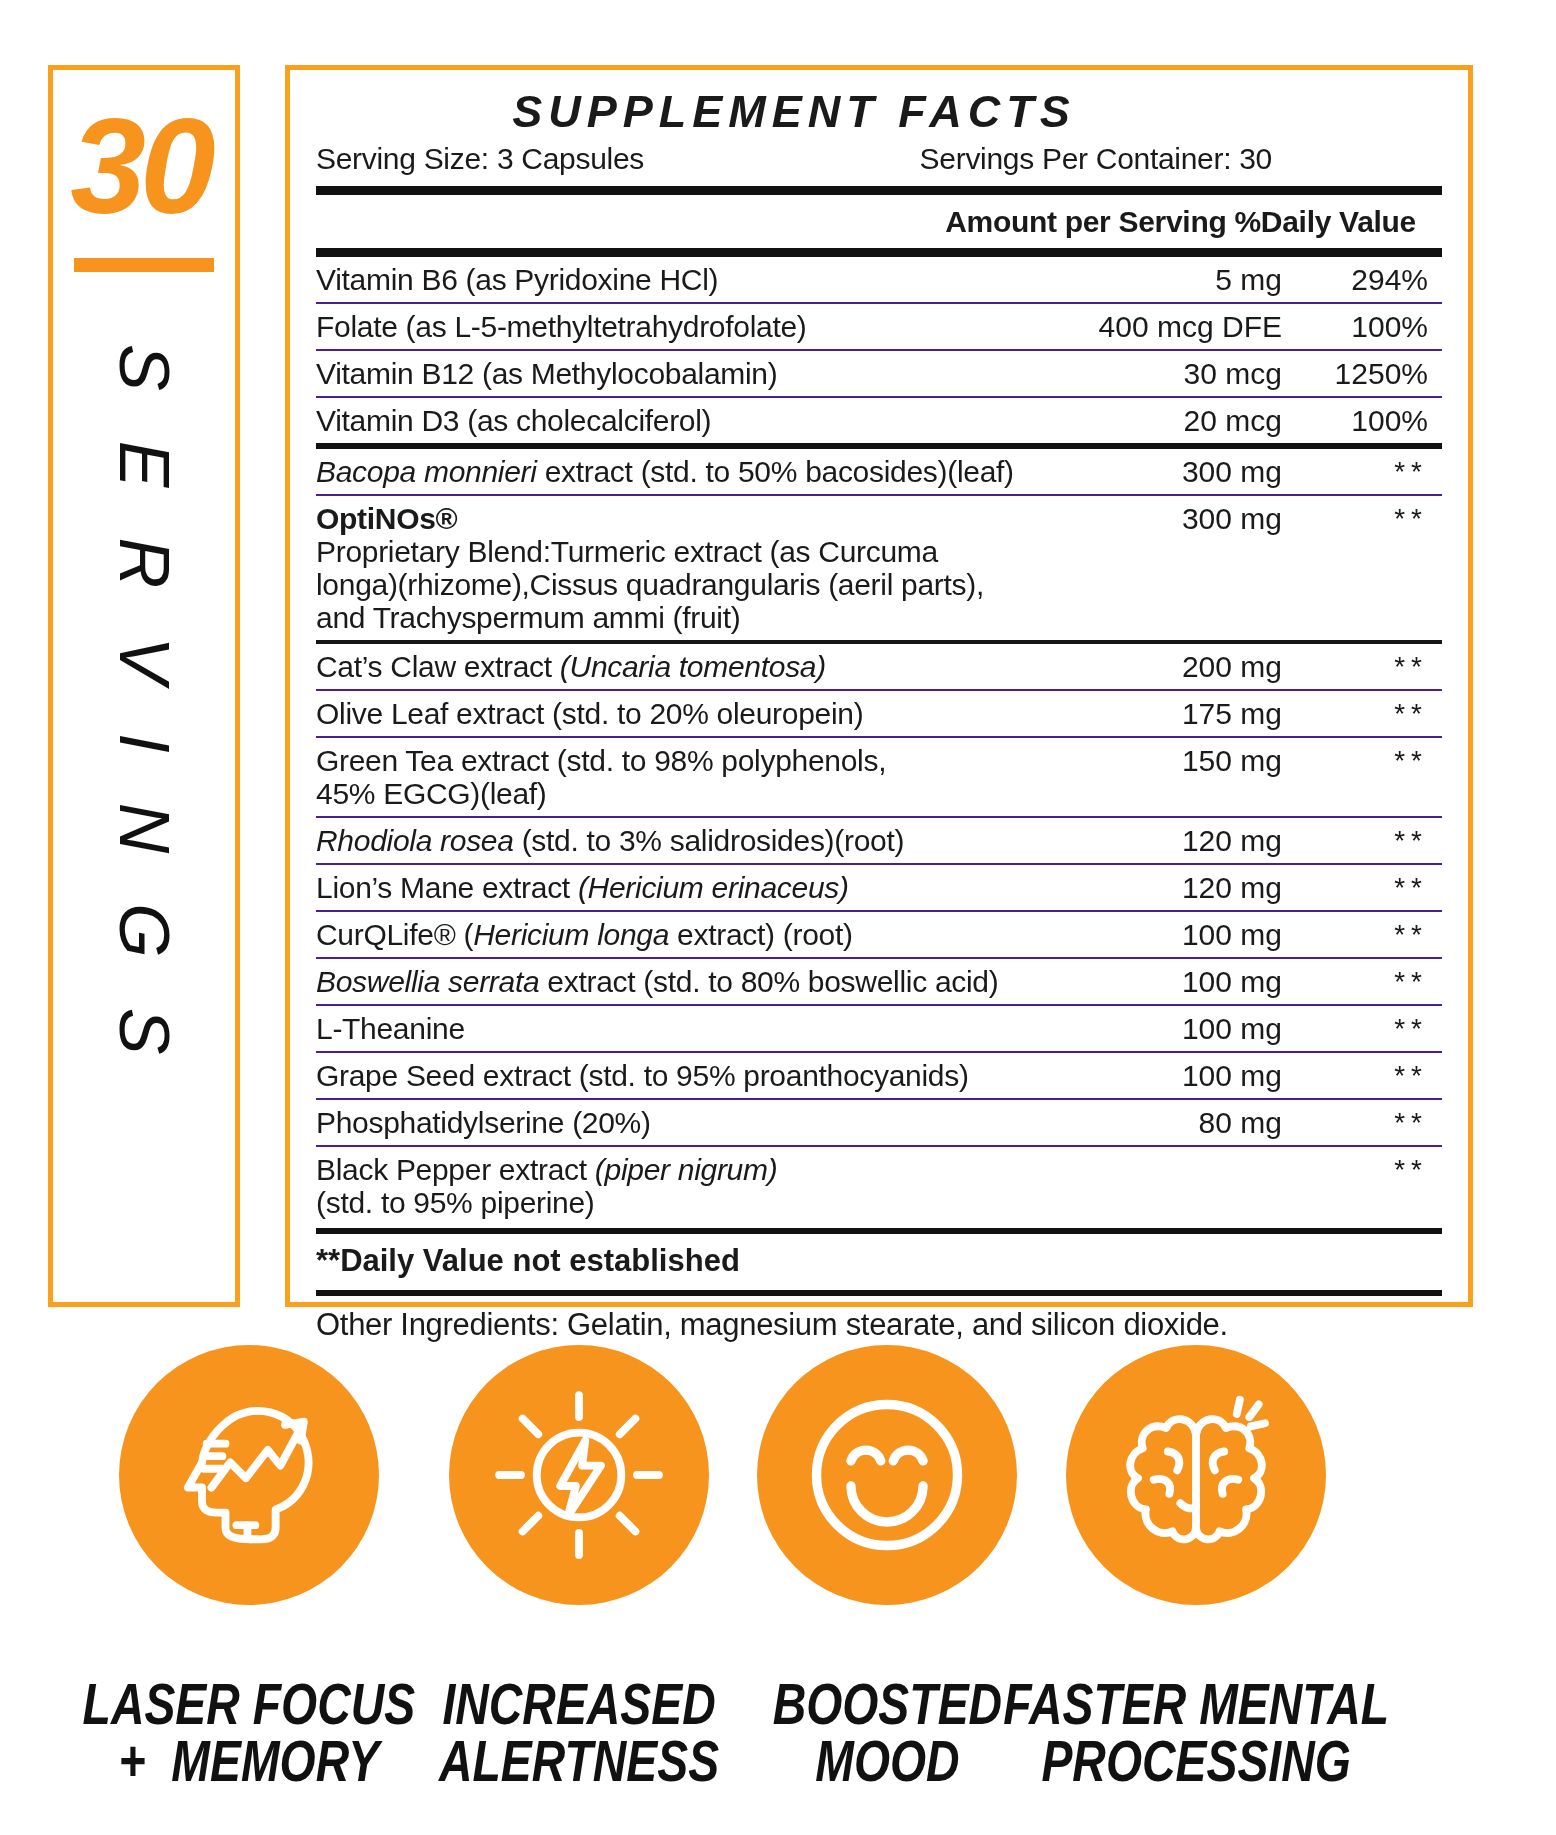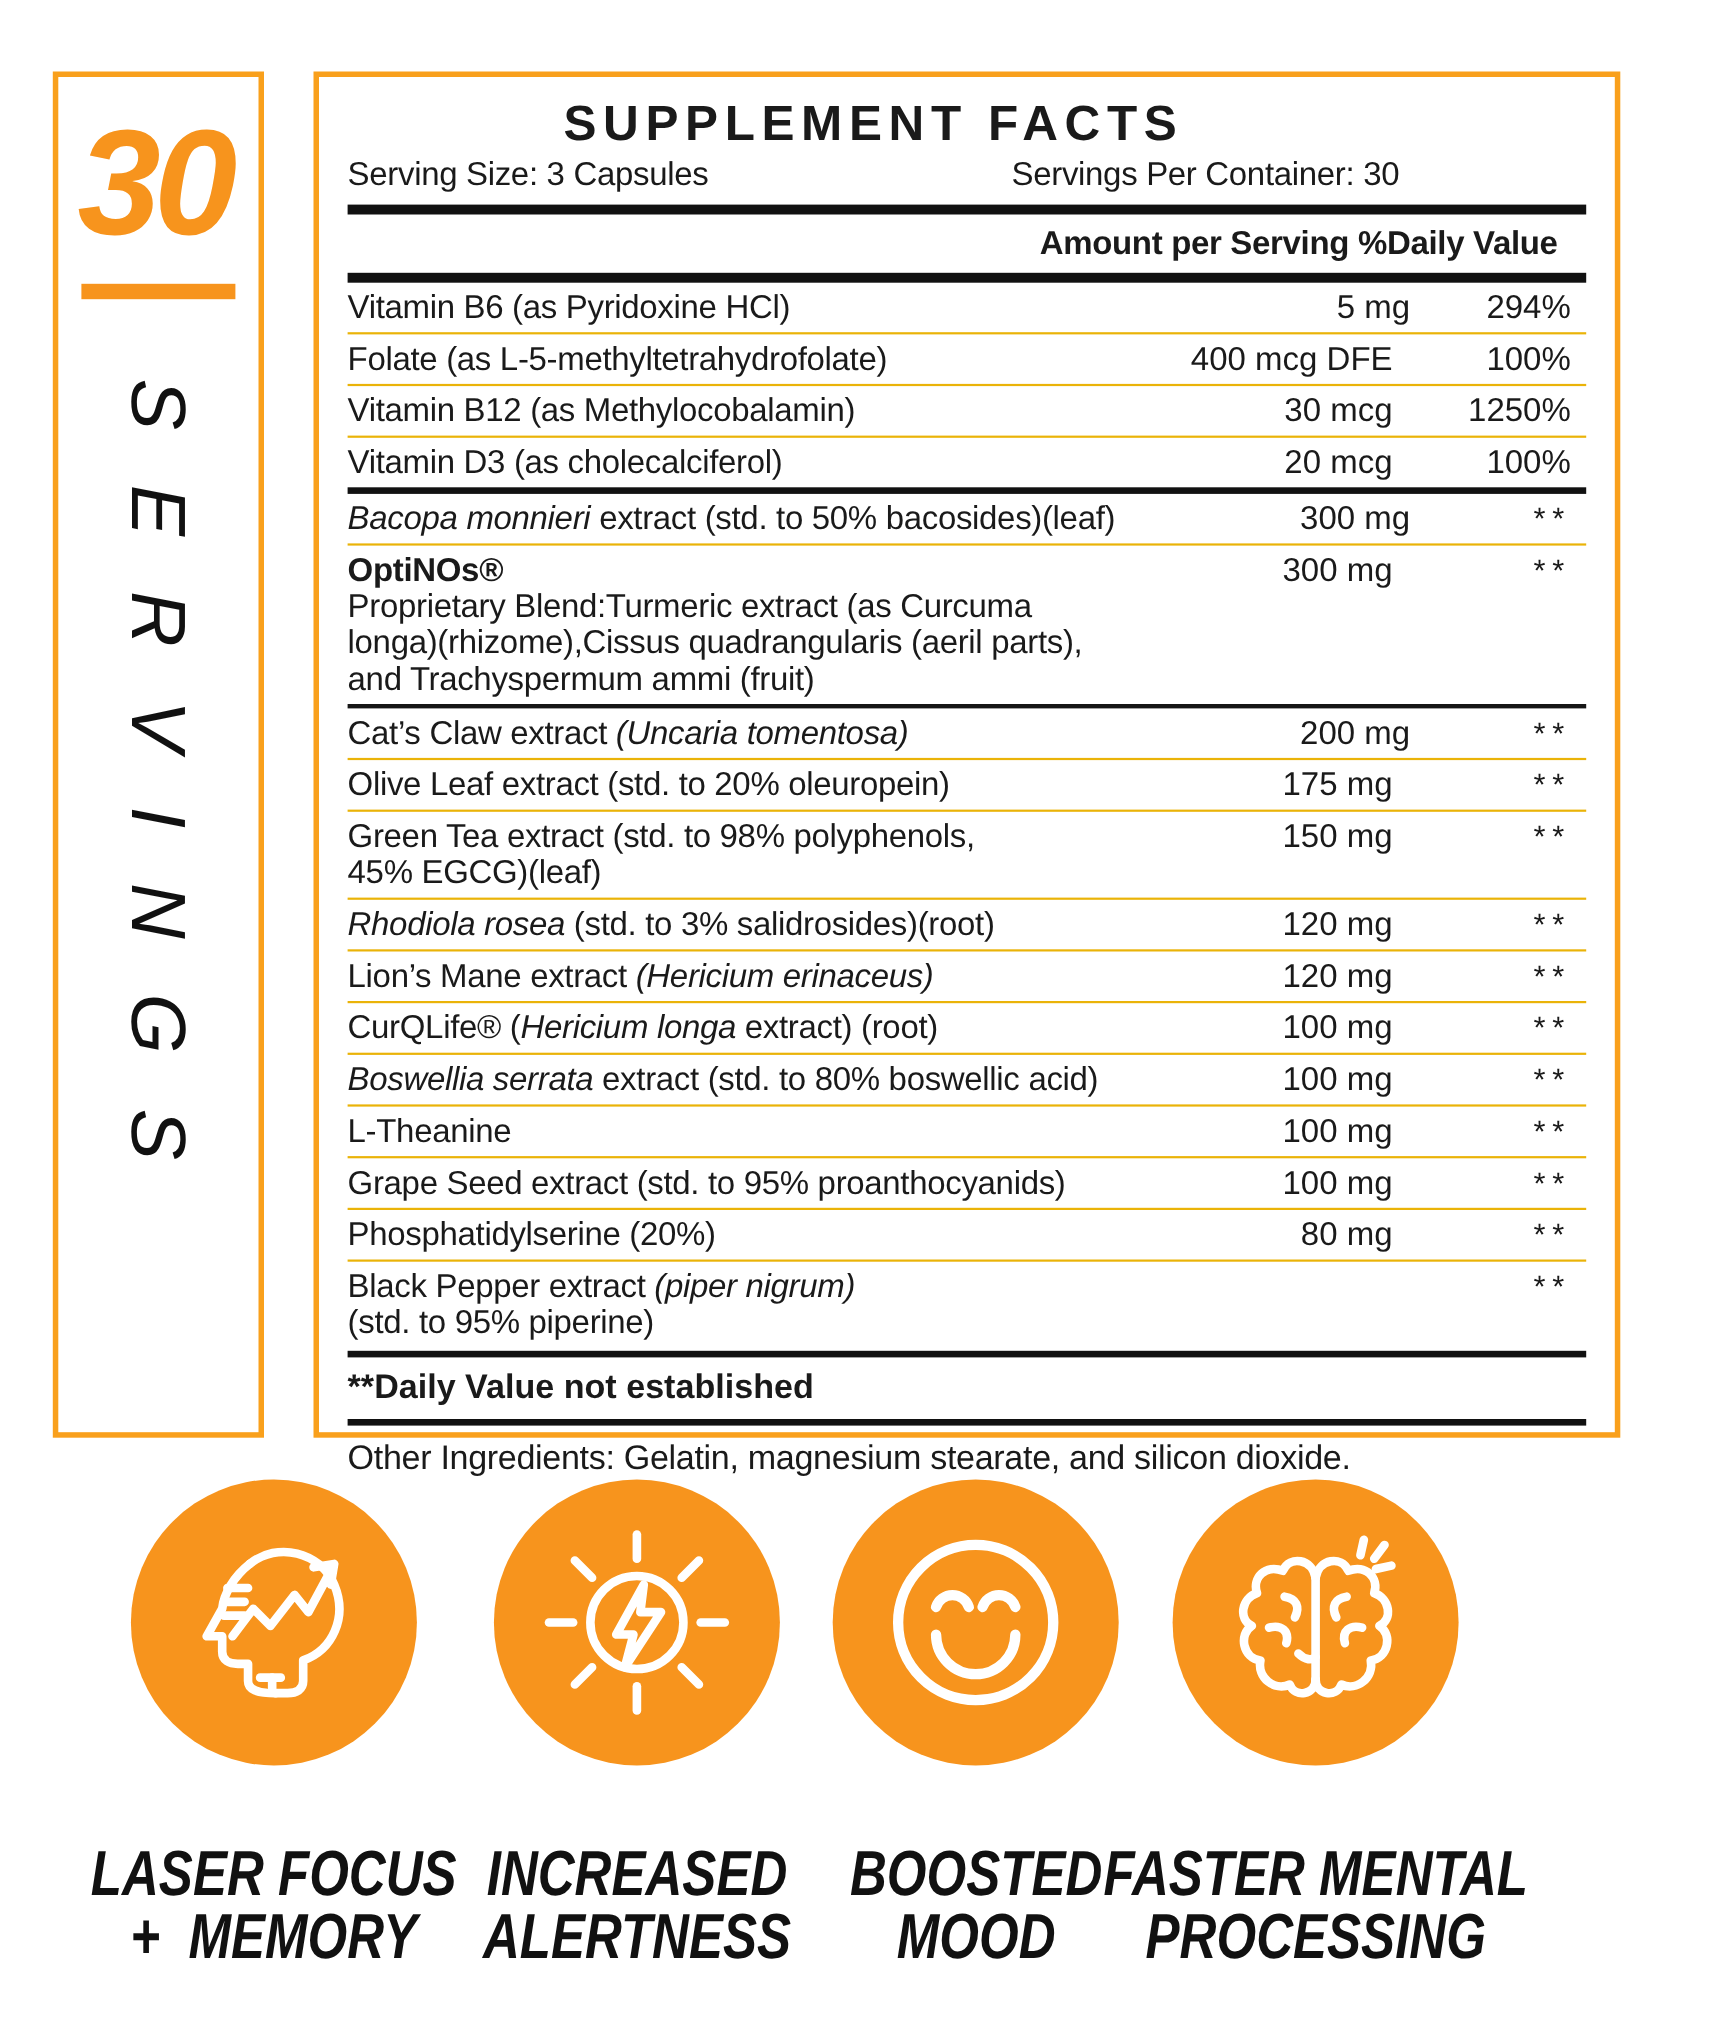--- a/index.html
+++ b/index.html
@@ -28,29 +28,29 @@
     writing-mode:vertical-rl;margin:0 auto;height:860px;
     font-size:70px;font-style:italic;letter-spacing:50px;color:#111;
   }
   
   .facts{
     position:absolute;left:285px;top:65px;width:1188px;height:1242px;
     border:5px solid var(--border);padding:8px 26px 10px;
   }
   .facts-head{text-align:center;padding-right:170px;}
   .facts-title{
-    font-size:45px;font-weight:bold;letter-spacing:6px;margin:8px 0 4px;
+    font-size:45px;font-weight:bold;letter-spacing:6px;margin:8px 0 4px;font-style:italic;
   }
   .sub{display:flex;justify-content:space-between;gap:55px;font-size:30px;margin-bottom:10px;letter-spacing:-0.3px;}
   .bar8{height:9px;background:#111;}
   .colhead{
     text-align:right;font-weight:bold;font-size:30px;padding:10px 26px 9px 0;letter-spacing:-0.3px;
   }
   .fact-row{display:flex;padding:6px 0;font-size:30px;line-height:33px;}
-  .sep-thin{border-top:2px solid #eab308;gap:16px;}
+  .sep-thin{border-top:2px solid #4c1d95;}
   .sep-medium{border-top:4px solid #161616;}
   .sep-thick{border-top:6px solid #111;}
   .f-name{flex:1;white-space:pre-line;letter-spacing:-0.3px;}
   .f-name .it{font-style:italic;}
   .f-name .bd{font-weight:bold;}
   .f-amt{width:190px;text-align:right;white-space:nowrap;flex:none;}
   .f-dv{width:160px;text-align:right;padding-right:14px;flex:none;}
   .f-dv.star{letter-spacing:6px;font-size:28px;}
   .bar5{height:6px;background:#111;margin-top:3px;}
   .footnote{font-weight:bold;font-size:31px;padding:9px 0 8px;}

